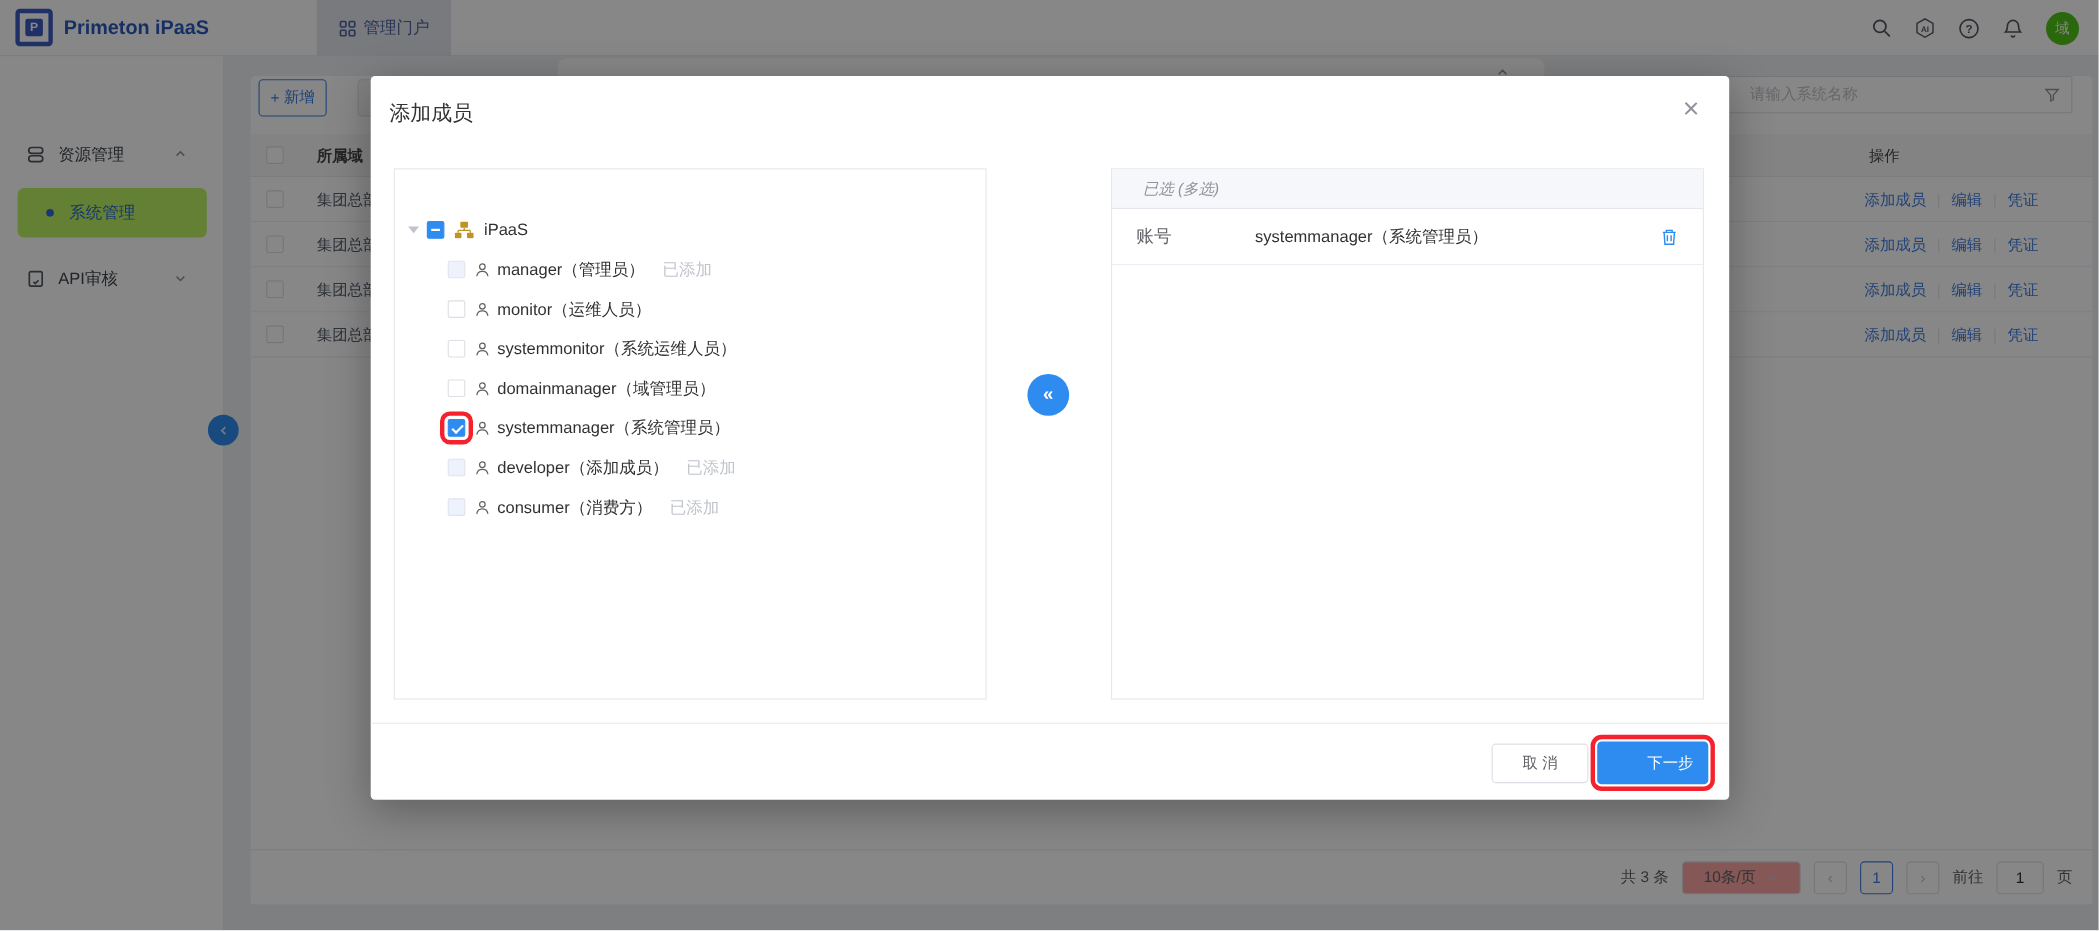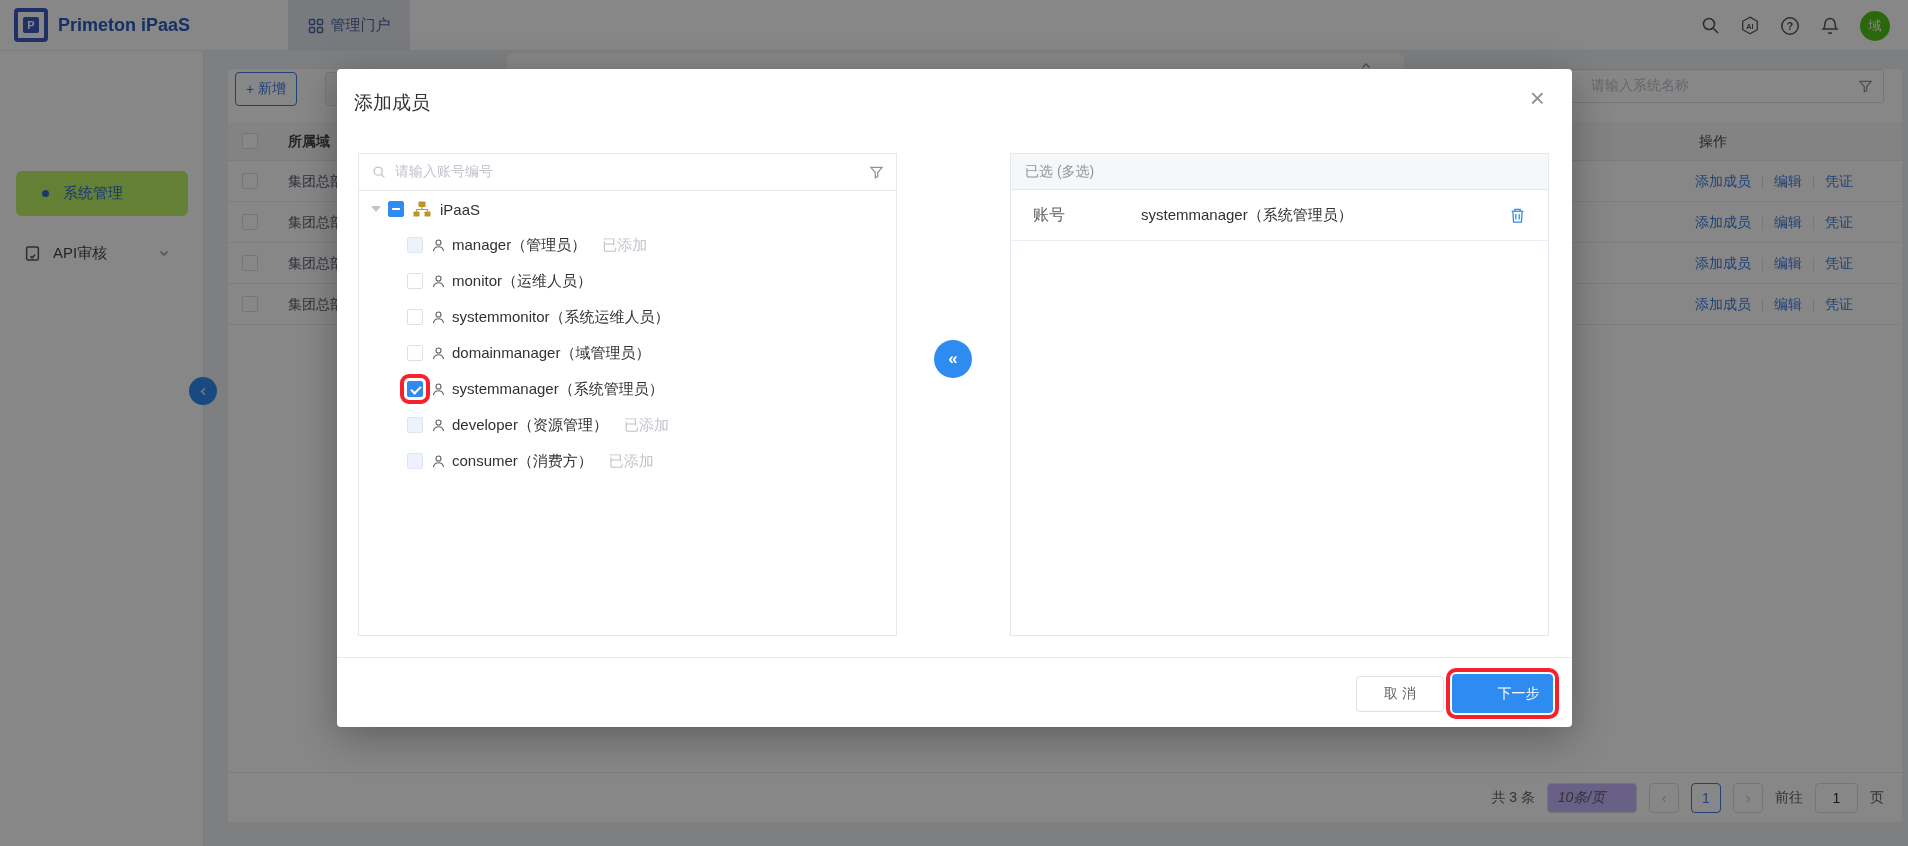--- a/index.html
+++ b/index.html
@@ -40,21 +40,21 @@
   .thead .th-domain { position:absolute; left:60px; top:11px; color:#444; font-weight:bold; }
   .thead .th-actions { position:absolute; left:1471px; top:11px; color:#444; font-weight:normal; }
   .cbx { width:16px; height:16px; border:1px solid #dcdfe6; border-radius:2px; background:#fff; display:inline-block; position:relative; }
   .thead .cbx, .trow .cbx { position:absolute; left:14px; top:50%; transform:translateY(-50%); }
   .trow { position:absolute; left:228px; width:1674px; height:41px; border-bottom:1px solid #ebeef5; background:#fff; }
   .trow .domain { position:absolute; left:60px; top:12px; color:#57606e; }
   .trow .actions { position:absolute; left:1467px; top:12px; display:flex; align-items:center; gap:11px; }
   .trow .actions a { color:#3f7de0; text-decoration:none; }
   .trow .actions .vsep { width:1px; height:13px; background:#e0e3ea; }
   .pager { position:absolute; left:228px; top:772px; width:1674px; height:50px; border-top:1px solid #e8eaec; background:#fff; display:flex; align-items:center; justify-content:flex-end; gap:12px; padding-right:18px; color:#606266; }
-  .pg-select { width:90px; height:30px; border:1px solid #dcdfe6; border-radius:4px; display:flex; align-items:center; justify-content:center; gap:10px; background:#c4b5fd;font-style:italic; }
+  .pg-select { width:108px; height:30px; border:1px solid #dcdfe6; border-radius:4px; display:flex; align-items:center; justify-content:center; gap:10px; background:#fca5a5; }
   .pg-btn { width:30px; height:30px; border:1px solid #dcdfe6; border-radius:4px; display:flex; align-items:center; justify-content:center; color:#c0c4cc; background:#fff; }
   .pg-cur { width:30px; height:30px; border:1px solid #3f7de0; border-radius:4px; display:flex; align-items:center; justify-content:center; color:#3f7de0; background:#fff; }
   .pg-input { width:43px; height:30px; border:1px solid #dcdfe6; border-radius:4px; display:flex; align-items:center; justify-content:center; color:#303133; background:#fff; }
 
   
   .overlay { position:absolute; inset:0; background:rgba(0,0,0,0.47); z-index:40; }
   .modal { position:absolute; left:337px; top:69px; width:1235px; height:658px; background:#fff; border-radius:4px; box-shadow:0 10px 40px rgba(0,0,0,0.3); z-index:50; }
   .m-title { position:absolute; left:17px; top:21px; font-size:19px; color:#333; }
   .m-close { position:absolute; right:27px; top:16px; font-size:26px; color:#909399; line-height:1; }
   .panel { position:absolute; top:84px; width:539px; height:483px; border:1px solid #e4e7ed; background:#fff; }
@@ -77,21 +77,21 @@
   .tree-row .t-added { margin-left:16px; font-size:15px; color:#c0c4cc; }
   .cb { width:16px; height:16px; border:1px solid #dcdfe6; border-radius:2px; background:#fff; position:relative; flex:none; }
   .cb.disabled { background:#edf2fc; border-color:#dfe4ed; }
   .cb.indeterminate { background:#2e8cf0; border-color:#2e8cf0; }
   .cb.indeterminate::after { content:""; position:absolute; left:3px; top:6px; width:8px; height:2px; background:#fff; }
   .cb.checked { background:#2e8cf0; border-color:#2e8cf0; }
   .cb.checked::after { content:""; position:absolute; left:4.5px; top:1.5px; width:4px; height:8px; border-right:2px solid #fff; border-bottom:2px solid #fff; transform:rotate(45deg); }
   .cb.anno { outline:4px solid #f5222d; outline-offset:3px; }
   .transfer-btn { position:absolute; left:597px; top:271px; width:38px; height:38px; border-radius:50%; background:#2e8cf0; color:#fff; display:flex; align-items:center; justify-content:center; font-size:17px; font-weight:bold; }
   .sel-header { position:absolute; left:0; top:0; width:100%; height:36px; background:#f5f7fa; border-bottom:1px solid #e4e7ed; display:flex; align-items:center; color:#909399; }
-  .sel-header span { margin-left:14px; }
+  .sel-header span { margin-left:28px;font-style:italic; }
   .sel-row { position:absolute; left:0; top:36px; width:100%; height:51px; border-bottom:1px solid #ebeef5; display:flex; align-items:center; }
   .sel-row .k { margin-left:22px; width:108px; color:#606266; font-size:16px; }
   .sel-row .v { color:#303133; font-size:15px; flex:1; }
   .sel-row .trash { margin-right:22px; display:flex; }
   .m-footer-line { position:absolute; left:0; top:588px; width:100%; border-top:1px solid #e8eaec; }
   .btn-cancel { position:absolute; left:1008px; top:607px; width:88px; height:36px; border:1px solid #dcdfe6; border-radius:4px; background:#fff; color:#606266; font-size:14px; display:flex; align-items:center; justify-content:center;margin-left:11px; }
   .btn-next { position:absolute; left:1115px; top:605px; width:101px; height:39px; border:none; border-radius:4px; background:#2e8cf0; color:#fff; font-size:14px; display:flex; align-items:center; justify-content:center; outline:4px solid #f5222d; outline-offset:2px;padding-left:32px; }
 </style>
 </head>
 <body>
@@ -139,20 +139,34 @@
         <svg width="20" height="20" viewBox="0 0 20 20" fill="none" stroke="#50555e" stroke-width="1.5">
             <path d="M10 2.5a5 5 0 0 1 5 5c0 3.8 1 4.8 1.8 5.6H3.2c.8-.8 1.8-1.8 1.8-5.6a5 5 0 0 1 5-5z"></path>
             <path d="M8.3 16.3a1.8 1.8 0 0 0 3.4 0"></path>
           </svg>
       </span>
       <span class="avatar">域</span>
     </div>
   </div>
 
   <div class="sidebar">
+    <div class="side-group" style="top:69px;">
+      <span class="gi">
+        <svg width="17" height="17" viewBox="0 0 16 16" fill="none" stroke="#50555e" stroke-width="1.4">
+            <rect x="2" y="2" width="12" height="5" rx="2.5"></rect>
+            <rect x="2" y="9" width="12" height="5" rx="2.5"></rect>
+          </svg>
+      </span>
+      <span>资源管理</span>
+      <span class="chev">
+        <svg width="12" height="12" viewBox="0 0 12 12" fill="none" stroke="#909399" stroke-width="1.4">
+            <path d="M2.5 7.5L6 4l3.5 3.5"></path>
+          </svg>
+      </span>
+    </div>
     <div class="side-active">
       <span class="dot"></span>
       <span>系统管理</span>
     </div>
     <div class="side-group" style="top:182px;">
       <span class="gi">
         <svg width="17" height="17" viewBox="0 0 16 16" fill="none" stroke="#50555e" stroke-width="1.4">
             <rect x="2.5" y="1.8" width="11" height="12.4" rx="1.5"></rect>
             <path d="M6 10.5l1.6 1.6 2.8-2.9"></path>
           </svg>
@@ -266,34 +280,20 @@
     <span>页</span>
   </div>
 
   <div class="overlay"></div>
 
   <div class="modal">
     <div class="m-title">添加成员</div>
     <div class="m-close">×</div>
 
     <div class="panel panel-left">
-      <div class="tree-search">
-        <span class="sic">
-          <svg width="14" height="14" viewBox="0 0 16 16" fill="none" stroke="#c0c4cc" stroke-width="1.5">
-              <circle cx="7" cy="7" r="4.6"></circle>
-              <path d="M10.5 10.5L14 14"></path>
-            </svg>
-        </span>
-        <span class="ph">请输入账号编号</span>
-        <span class="fic">
-          <svg width="15" height="15" viewBox="0 0 16 16" fill="none" stroke="#909399" stroke-width="1.3">
-              <path d="M2 2.5h12L9.3 8v4.4l-2.6 1.3V8z"></path>
-            </svg>
-        </span>
-      </div>
       <div class="tree">
         <div class="tree-root">
           <span class="caret-down"></span>
           <span class="cb indeterminate"></span>
           <span class="orgic">
             <svg width="18" height="16" viewBox="0 0 18 16">
                 <rect x="5.5" y="0.5" width="7" height="5.5" rx="0.8" fill="#bf9426"></rect>
                 <path d="M9 6v2.5M3.5 8.5h11M3.5 8.5v2M14.5 8.5v2" stroke="#bf9426" stroke-width="1.2" fill="none"></path>
                 <rect x="0.5" y="10.5" width="6" height="5" rx="0.8" fill="#bf9426"></rect>
                 <rect x="11.5" y="10.5" width="6" height="5" rx="0.8" fill="#bf9426"></rect>
@@ -363,21 +363,21 @@
   </div>
 
   <div class="tree-row">
     <span class="cb disabled"></span>
     <span class="pic">
       <svg width="15" height="15" viewBox="0 0 16 16" fill="none" stroke="#606266" stroke-width="1.2">
                   <circle cx="8" cy="4.8" r="2.7"></circle>
                   <path d="M2.6 14c.5-3.2 2.7-4.7 5.4-4.7s4.9 1.5 5.4 4.7"></path>
                 </svg>
     </span>
-    <span class="t-label">developer（资源管理）</span>
+    <span class="t-label">developer（添加成员）</span>
     <span class="t-added">已添加</span>
   </div>
 
   <div class="tree-row">
     <span class="cb disabled"></span>
     <span class="pic">
       <svg width="15" height="15" viewBox="0 0 16 16" fill="none" stroke="#606266" stroke-width="1.2">
                   <circle cx="8" cy="4.8" r="2.7"></circle>
                   <path d="M2.6 14c.5-3.2 2.7-4.7 5.4-4.7s4.9 1.5 5.4 4.7"></path>
                 </svg>

